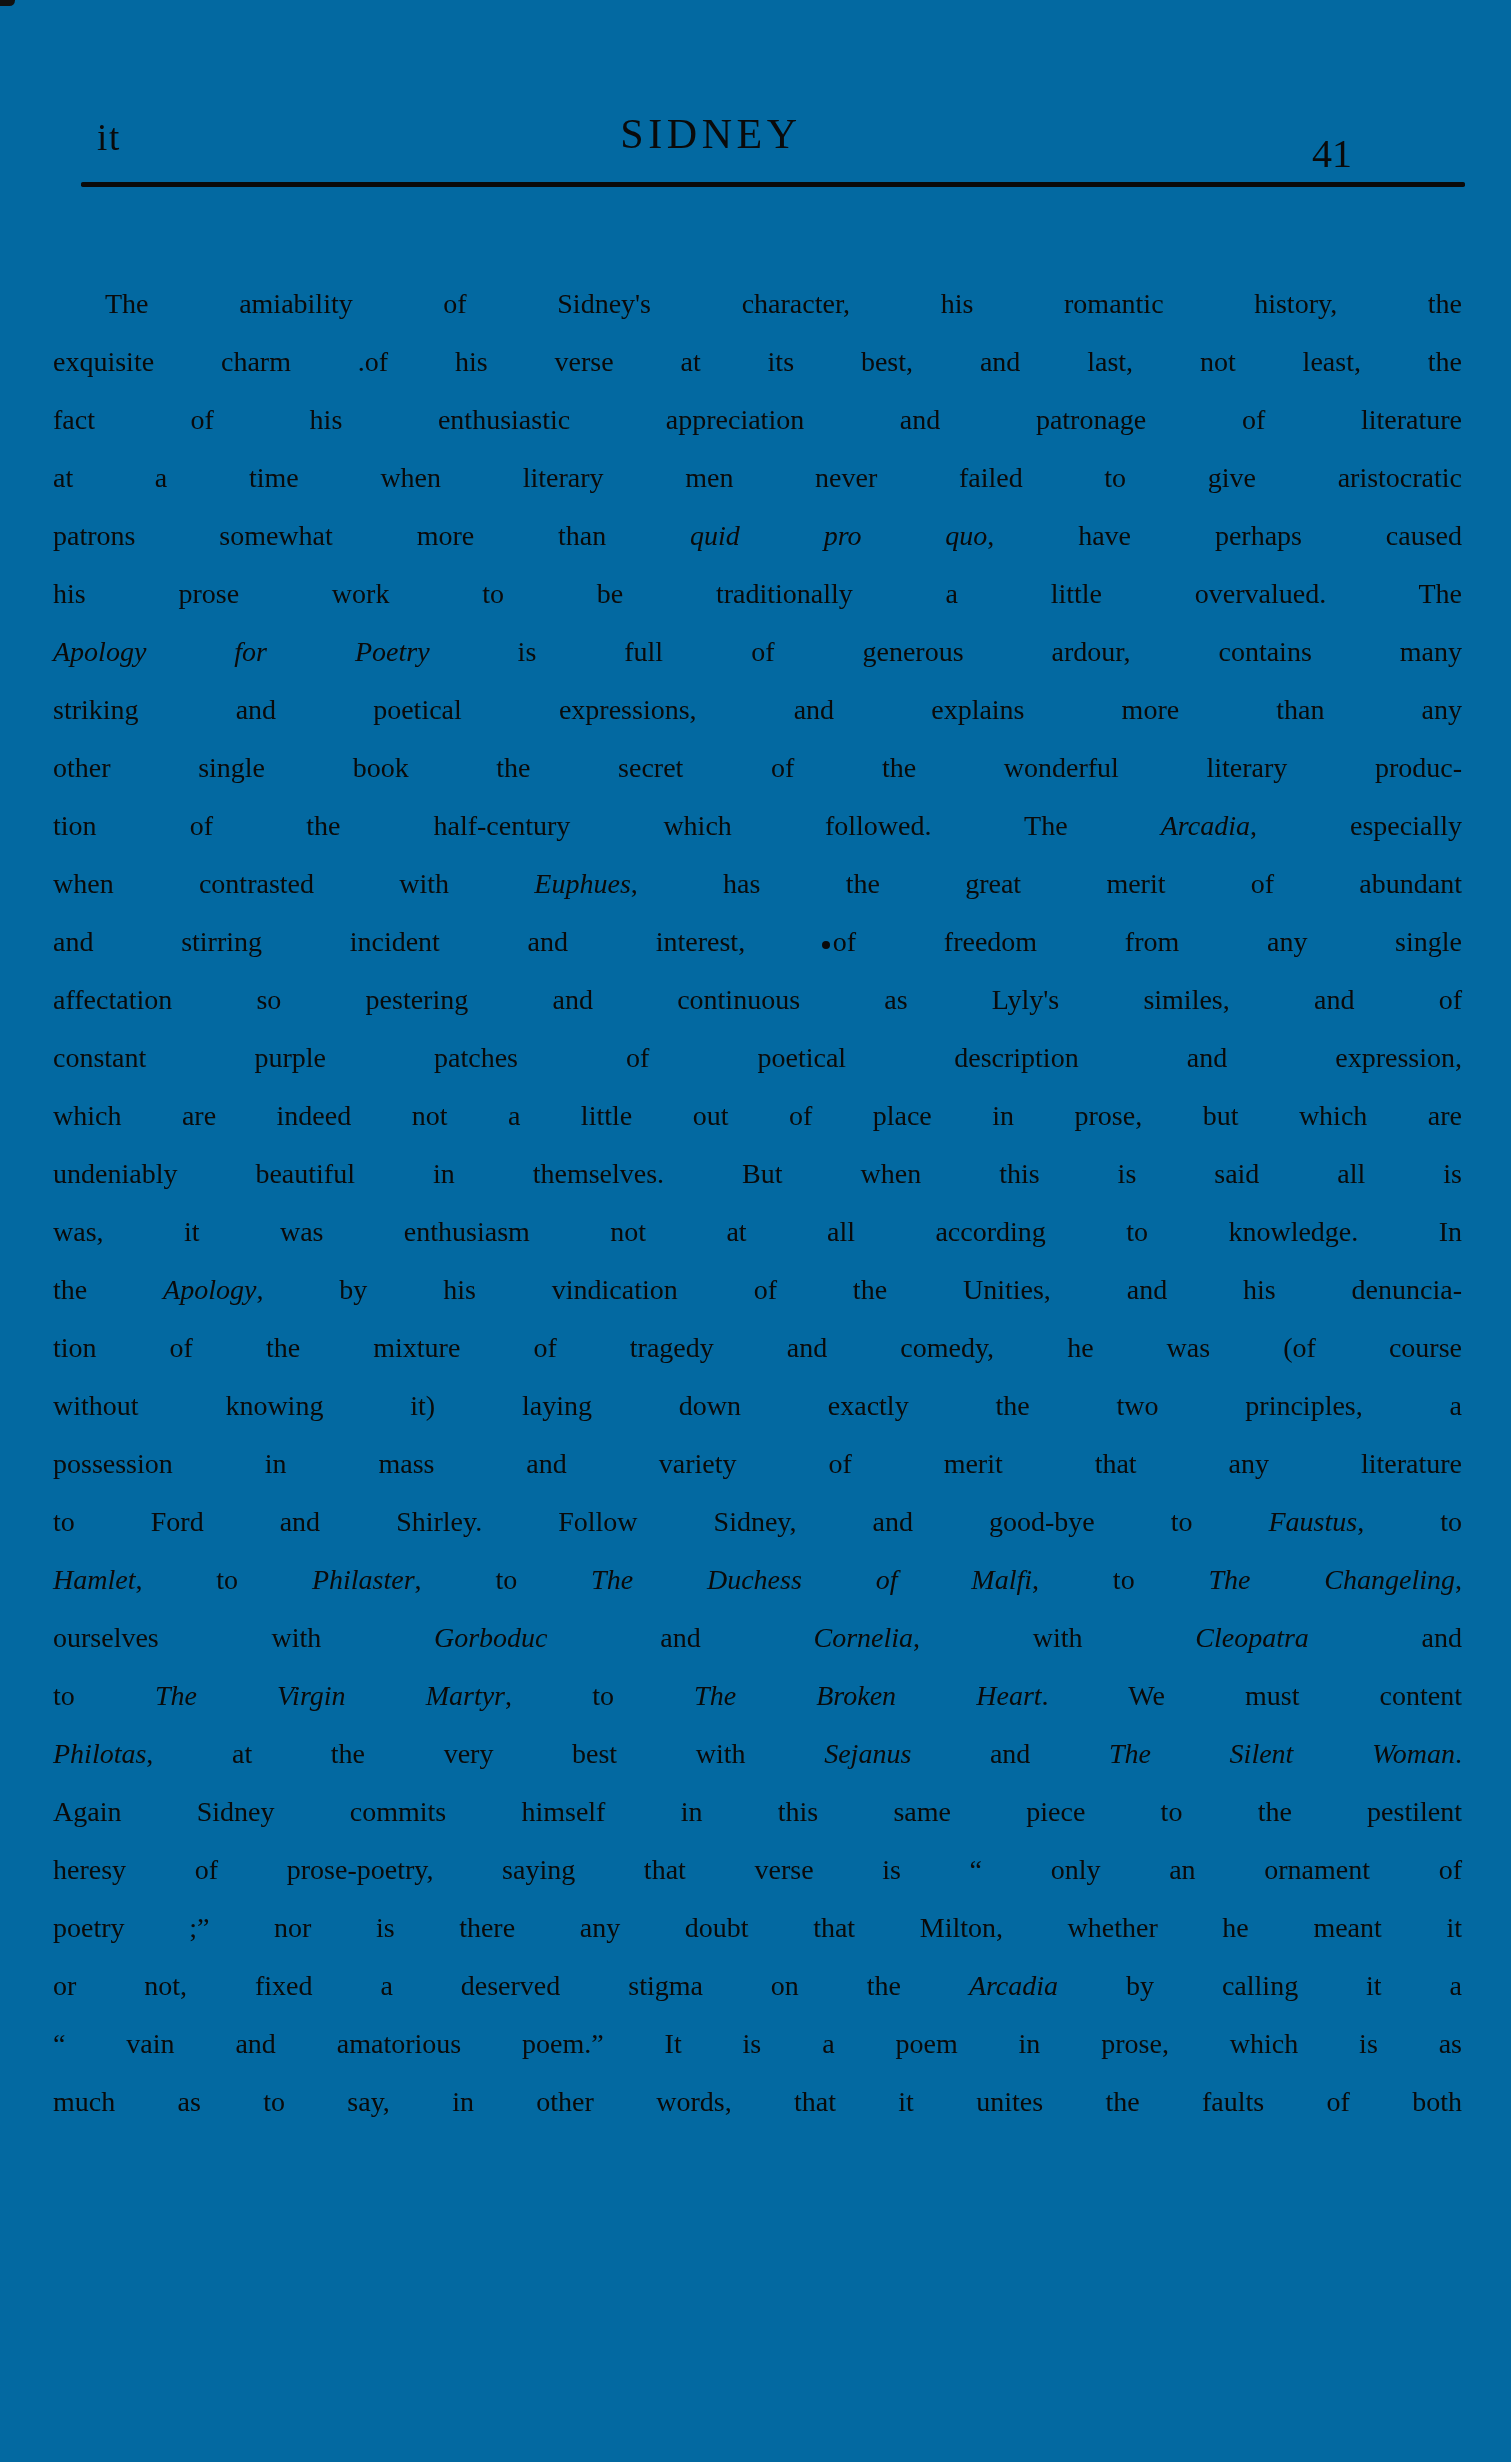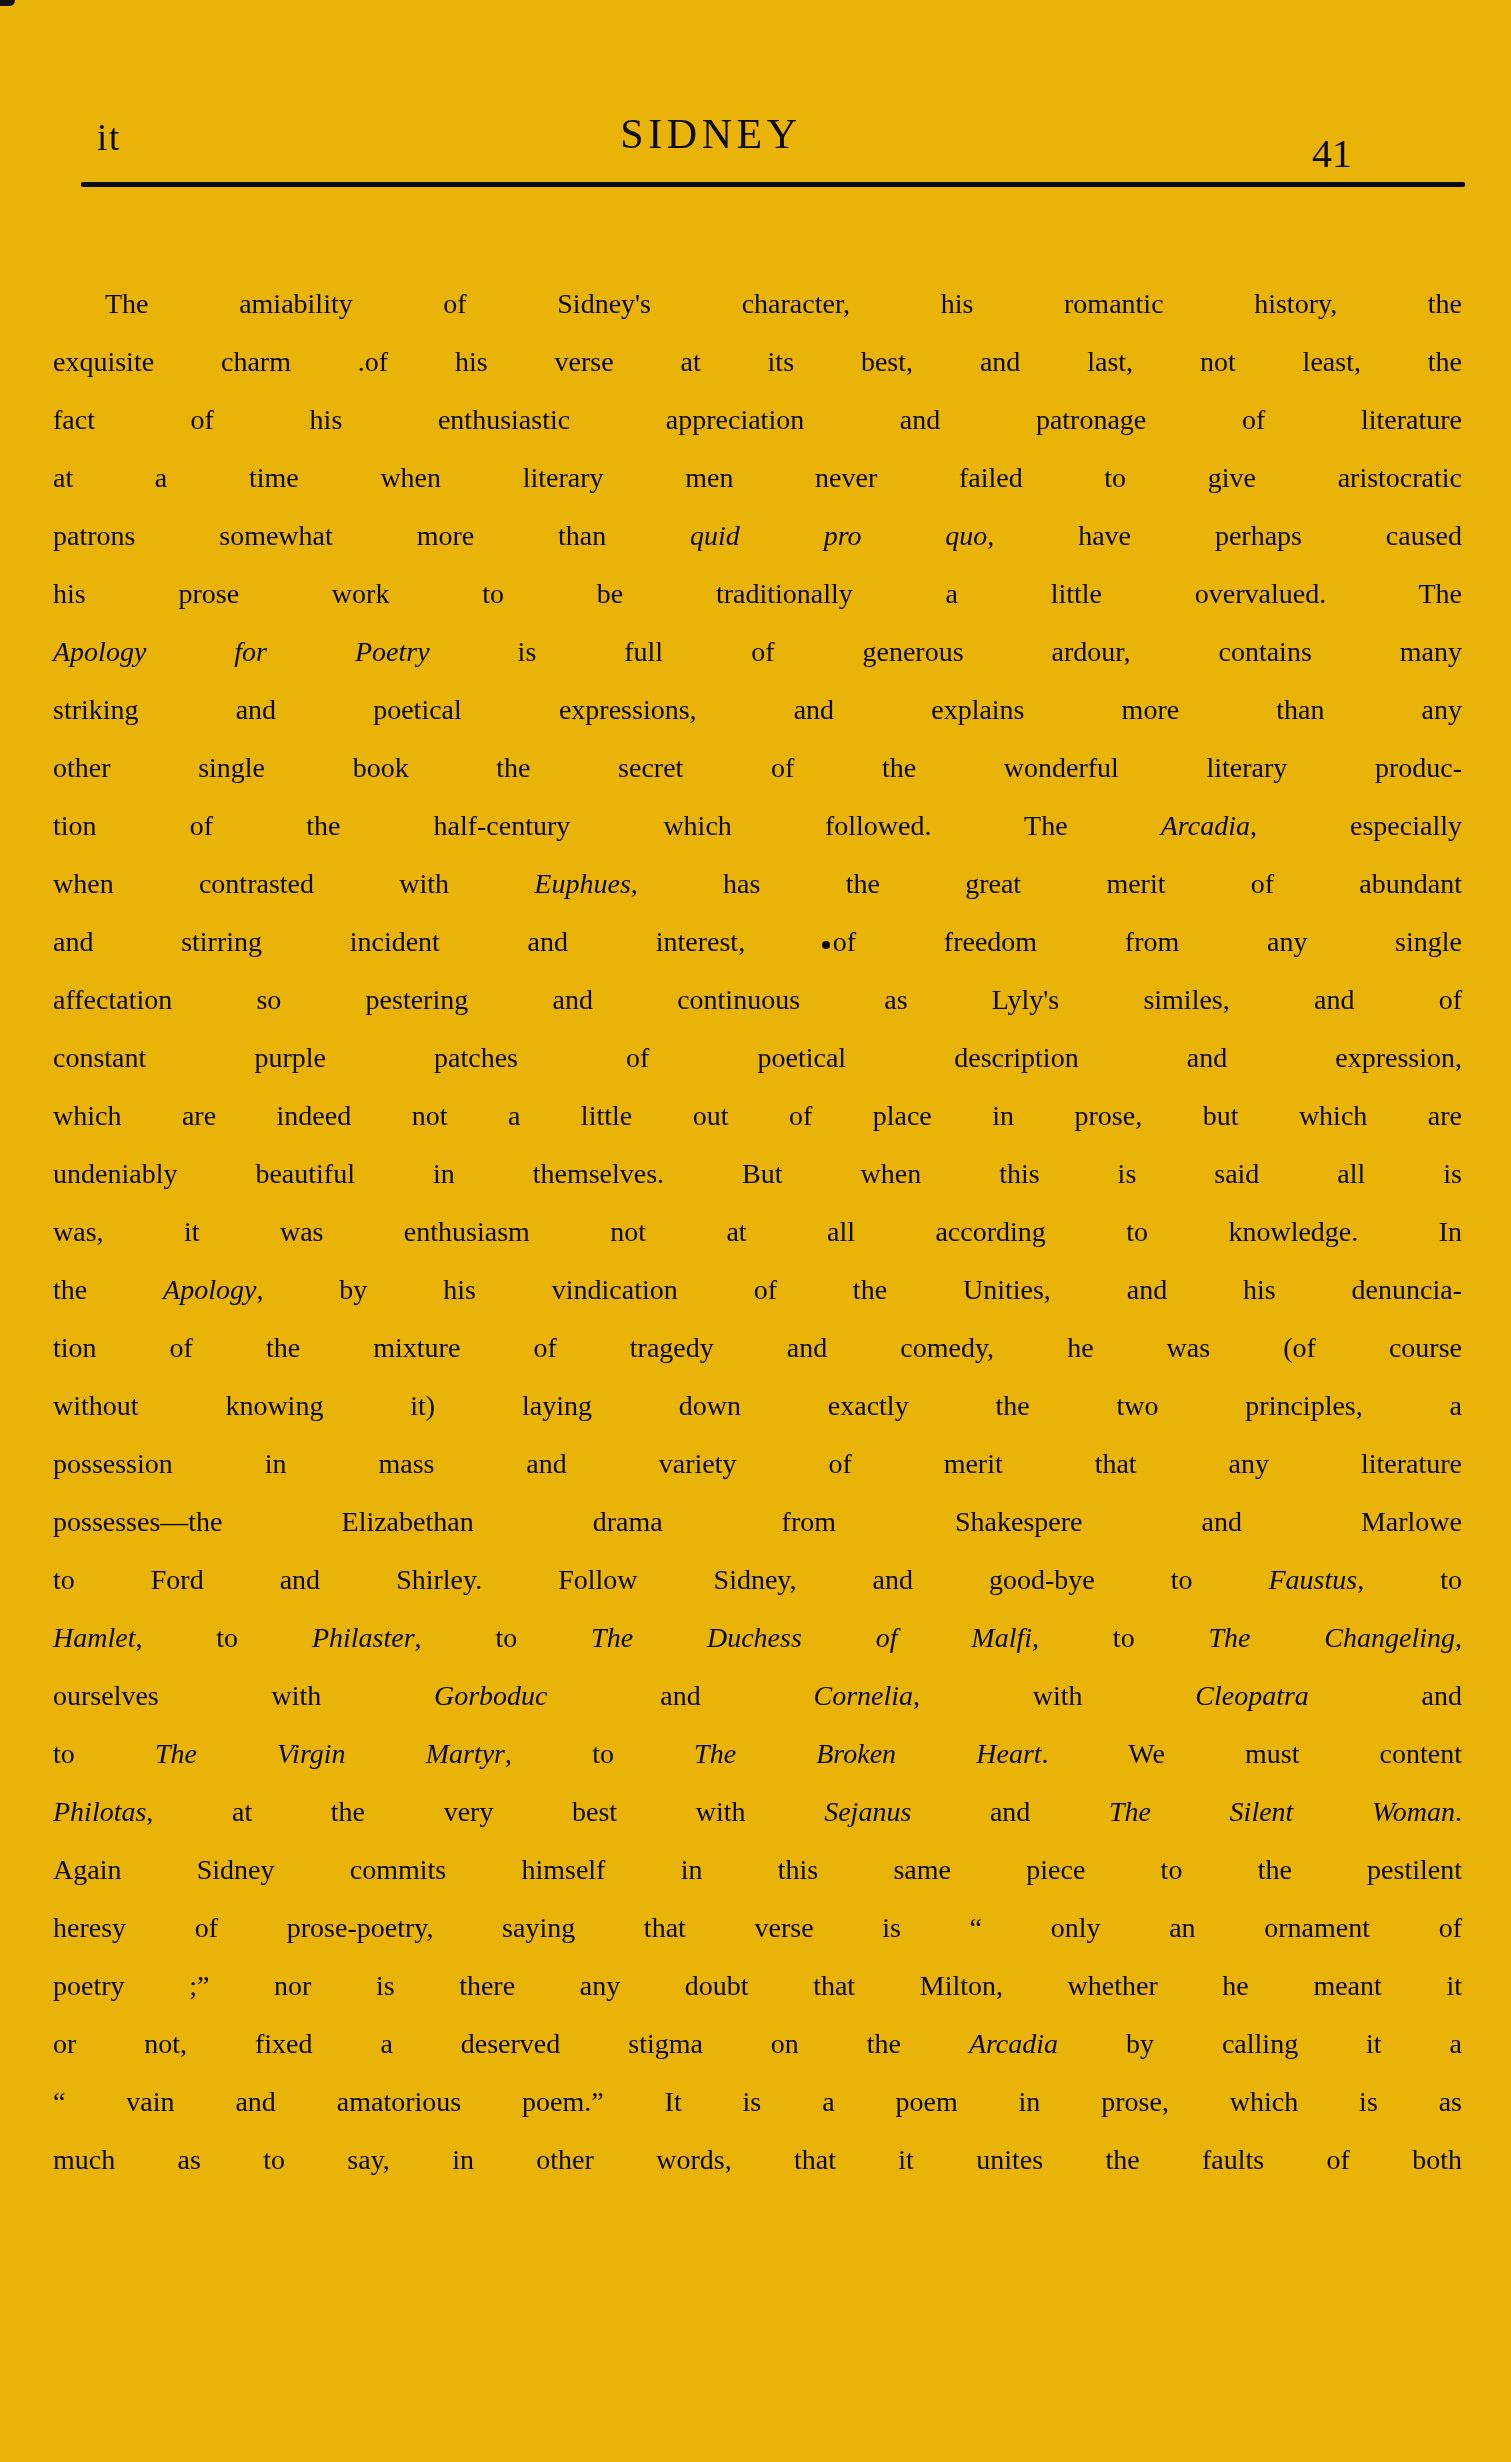--- a/index.html
+++ b/index.html
@@ -5,21 +5,21 @@
   html, body {
     margin: 0;
     padding: 0;
     background: #e8e8e8;
   }
   .page {
     position: relative;
     width: 1512px;
     height: 2462px;
     margin: 0 auto;
-    background: #eab308;
+    background: #0369a1;
     overflow: hidden;
     font-family: "Liberation Serif", "DejaVu Serif", serif;
     color: #0a0a0a;
   }
   .corner-speck {
     position: absolute;
     top: 0;
     left: 0;
     width: 14.6px;
     height: 6.4px;
@@ -118,21 +118,20 @@
       <div class="tline"><span>and stirring incident and interest, of freedom from any single</span></div>
       <div class="tline"><span>affectation so pestering and continuous as Lyly's similes, and of</span></div>
       <div class="tline"><span>constant purple patches of poetical description and expression,</span></div>
       <div class="tline"><span>which are indeed not a little out of place in prose, but which are</span></div>
       <div class="tline"><span>undeniably beautiful in themselves. But when this is said all is</span></div>
       <div class="tline"><span>was, it was enthusiasm not at all according to knowledge. In</span></div>
       <div class="tline"><span>the </span><i>Apology</i><span>, by his vindication of the Unities, and his denuncia-</span></div>
       <div class="tline"><span>tion of the mixture of tragedy and comedy, he was (of course</span></div>
       <div class="tline"><span>without knowing it) laying down exactly the two principles, a</span></div>
       <div class="tline"><span>possession in mass and variety of merit that any literature</span></div>
-      <div class="tline"><span>possesses—the Elizabethan drama from Shakespere and Marlowe</span></div>
       <div class="tline"><span>to Ford and Shirley. Follow Sidney, and good-bye to </span><i>Faustus</i><span>, to</span></div>
       <div class="tline"><i>Hamlet</i><span>, to </span><i>Philaster</i><span>, to </span><i>The Duchess of Malfi</i><span>, to </span><i>The Changeling</i><span>,</span></div>
       <div class="tline"><span>ourselves with </span><i>Gorboduc</i><span> and </span><i>Cornelia</i><span>, with </span><i>Cleopatra</i><span> and</span></div>
       <div class="tline"><span>to </span><i>The Virgin Martyr</i><span>, to </span><i>The Broken Heart</i><span>. We must content</span></div>
       <div class="tline"><i>Philotas</i><span>, at the very best with </span><i>Sejanus</i><span> and </span><i>The Silent Woman</i><span>.</span></div>
       <div class="tline"><span>Again Sidney commits himself in this same piece to the pestilent</span></div>
       <div class="tline"><span>heresy of prose-poetry, saying that verse is “ only an ornament of</span></div>
       <div class="tline"><span>poetry ;” nor is there any doubt that Milton, whether he meant it</span></div>
       <div class="tline"><span>or not, fixed a deserved stigma on the </span><i>Arcadia</i><span> by calling it a</span></div>
       <div class="tline"><span>“ vain and amatorious poem.” It is a poem in prose, which is as</span></div>

